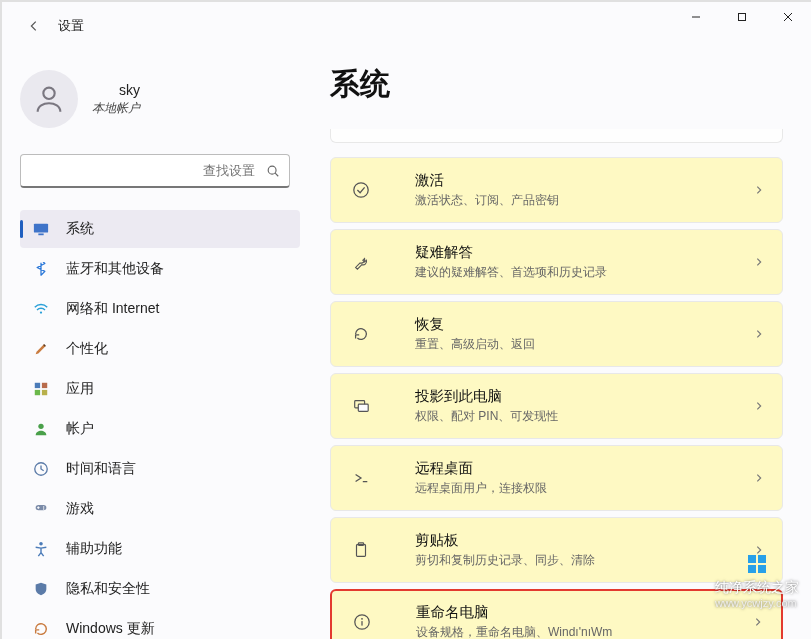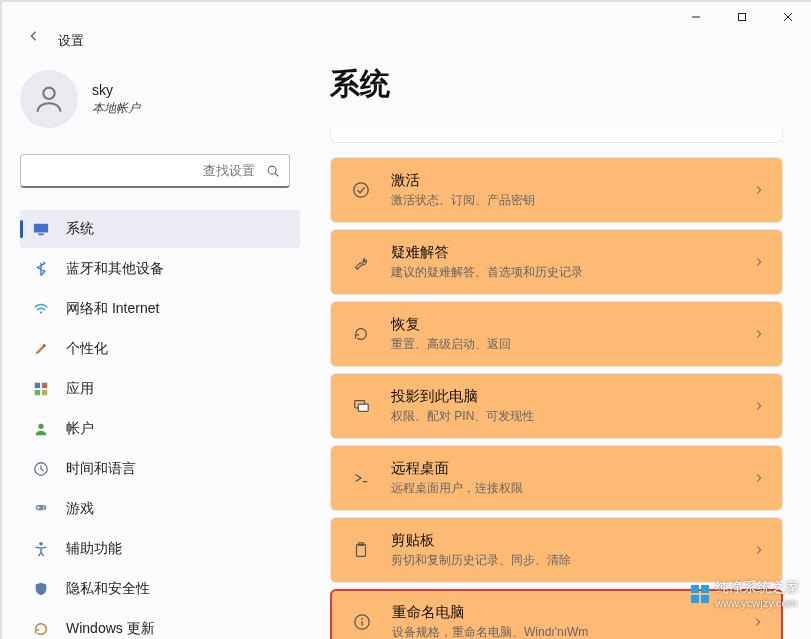--- a/index.html
+++ b/index.html
@@ -13,21 +13,21 @@
   box-sizing: border-box;
   position: relative;
   border: 1px solid #e0e0e0;
 }
 * { box-sizing: border-box; }
 
 
 .titlebar {
   height: 48px;
   display: flex;
-  align-items: flex-end;
+  align-items: center;
   padding-left: 18px;
 }
 .back-btn {
   width: 28px; height: 28px;
   display: flex; align-items: center; justify-content: center;
   color: #555;
   font-size: 14px;
   cursor: pointer;
 }
 .app-title {
@@ -67,20 +67,21 @@
   position: relative;
 }
 
 
 .user-block {
   display: flex;
   align-items: center;
   margin-top: 20px;
   margin-bottom: 26px;
   gap: 14px;
+  text-align: right;
 }
 .avatar {
   width: 58px; height: 58px;
   border-radius: 50%;
   background: #eae9ef;
   display: flex; align-items: center; justify-content: center;
 }
 .avatar svg { width: 34px; height: 34px; color: #7a7780; }
 .user-name { font-size: 14px; color: #222; }
 .user-sub { font-size: 12px; color: #444; margin-top: 2px; font-style: italic; }
@@ -150,30 +151,31 @@
   height: 14px;
   background: #fefefe;
   border: 1px solid #e8e8e8;
   border-top: none;
   border-radius: 0 0 6px 6px;
   margin-bottom: 14px;
 }
 
 
 .card {
-  background: #fdba74;
+  background: #fef9c3;
   border: 1px solid #e8e8e8;
   border-radius: 6px;
   height: 66px;
   display: flex;
   align-items: center;
   padding: 0 18px;
   margin-bottom: 6px;
   cursor: pointer;
   position: relative;
+  gap: 24px;
 }
 .card.highlight {
   border: 2px solid #e33a2f;
 }
 .card .icon-wrap {
   width: 24px;
   display: flex; align-items:center; justify-content:center;
   color: #555;
 }
 .card .labels {
@@ -200,20 +202,21 @@
   position: absolute;
   right: 12px;
   bottom: 30px;
   display: flex;
   align-items: center;
   gap: 6px;
   font-size: 14px;
   color: #fff;
   text-shadow: 0 0 3px rgba(0,0,0,0.6);
   pointer-events: none;
+  flex-direction: column;
 }
 .watermark .logo {
   width: 18px; height: 18px;
   display:grid; grid-template-columns:1fr 1fr; grid-template-rows:1fr 1fr;
   gap: 2px;
 }
 .watermark .logo span { background:#28a0e8; }
 .watermark .sub { font-size: 11px; color:#eee; text-shadow: 0 0 3px rgba(0,0,0,0.6); }
 
 svg { display:block; }

